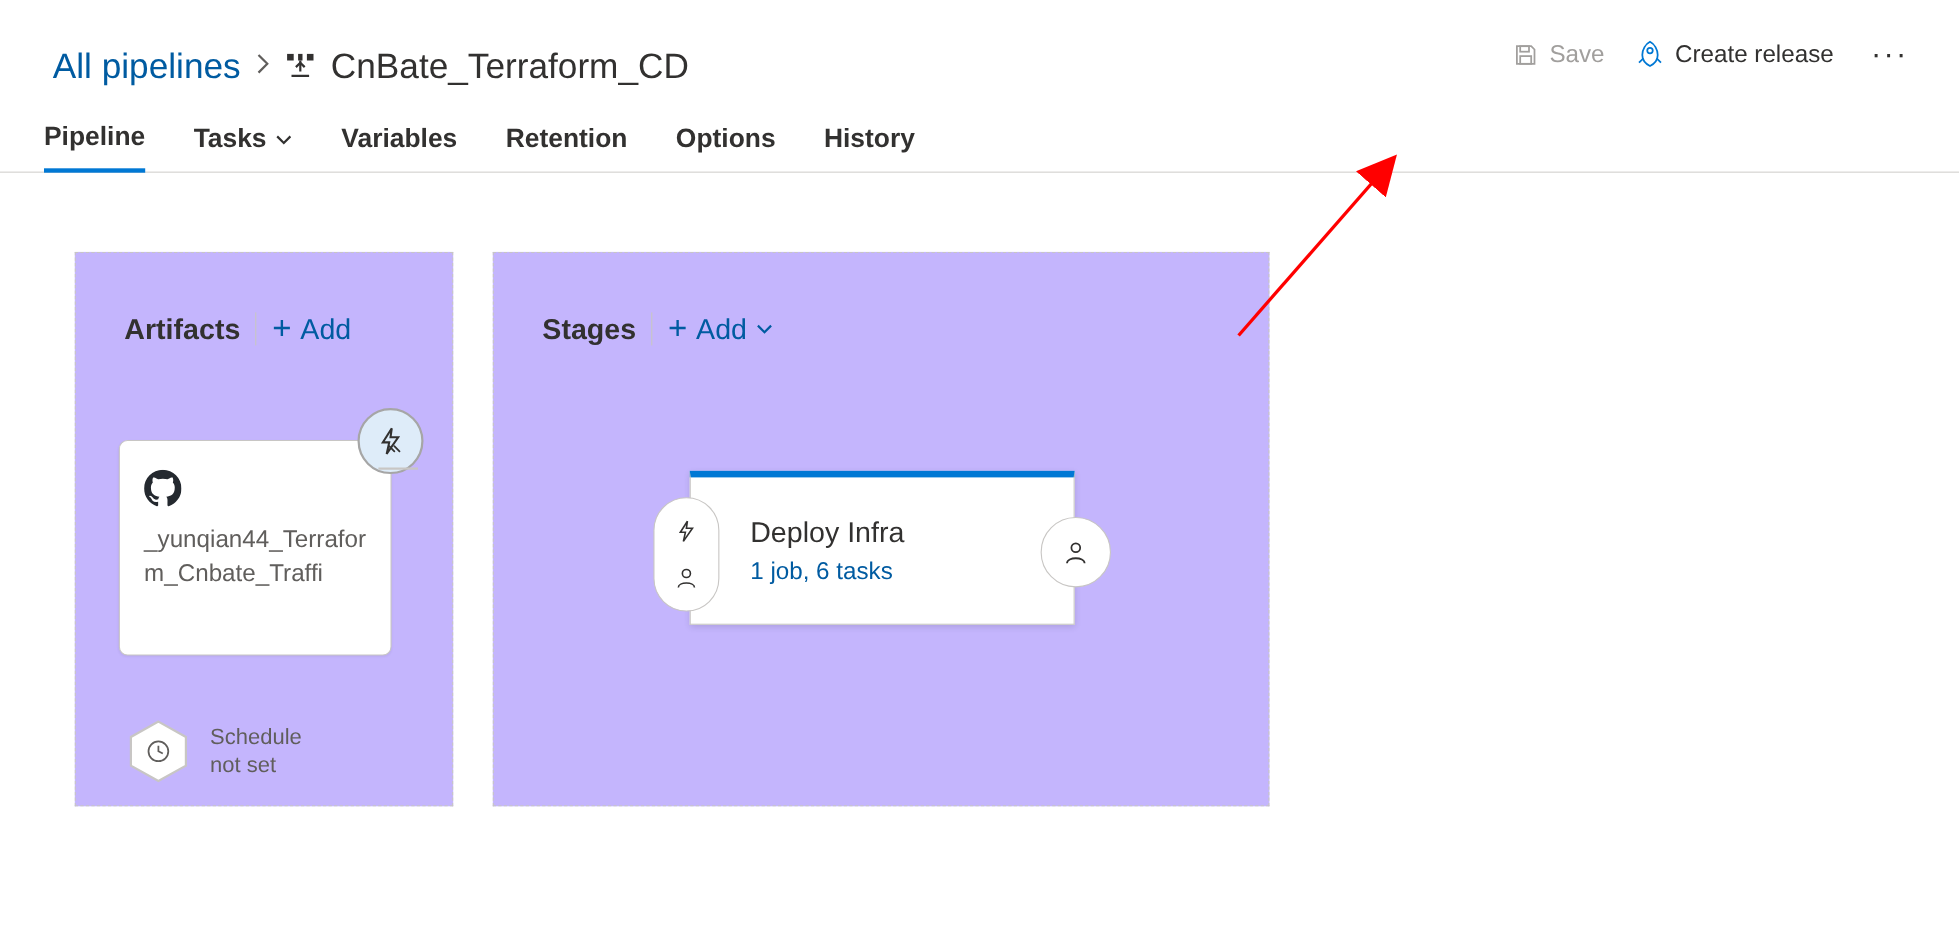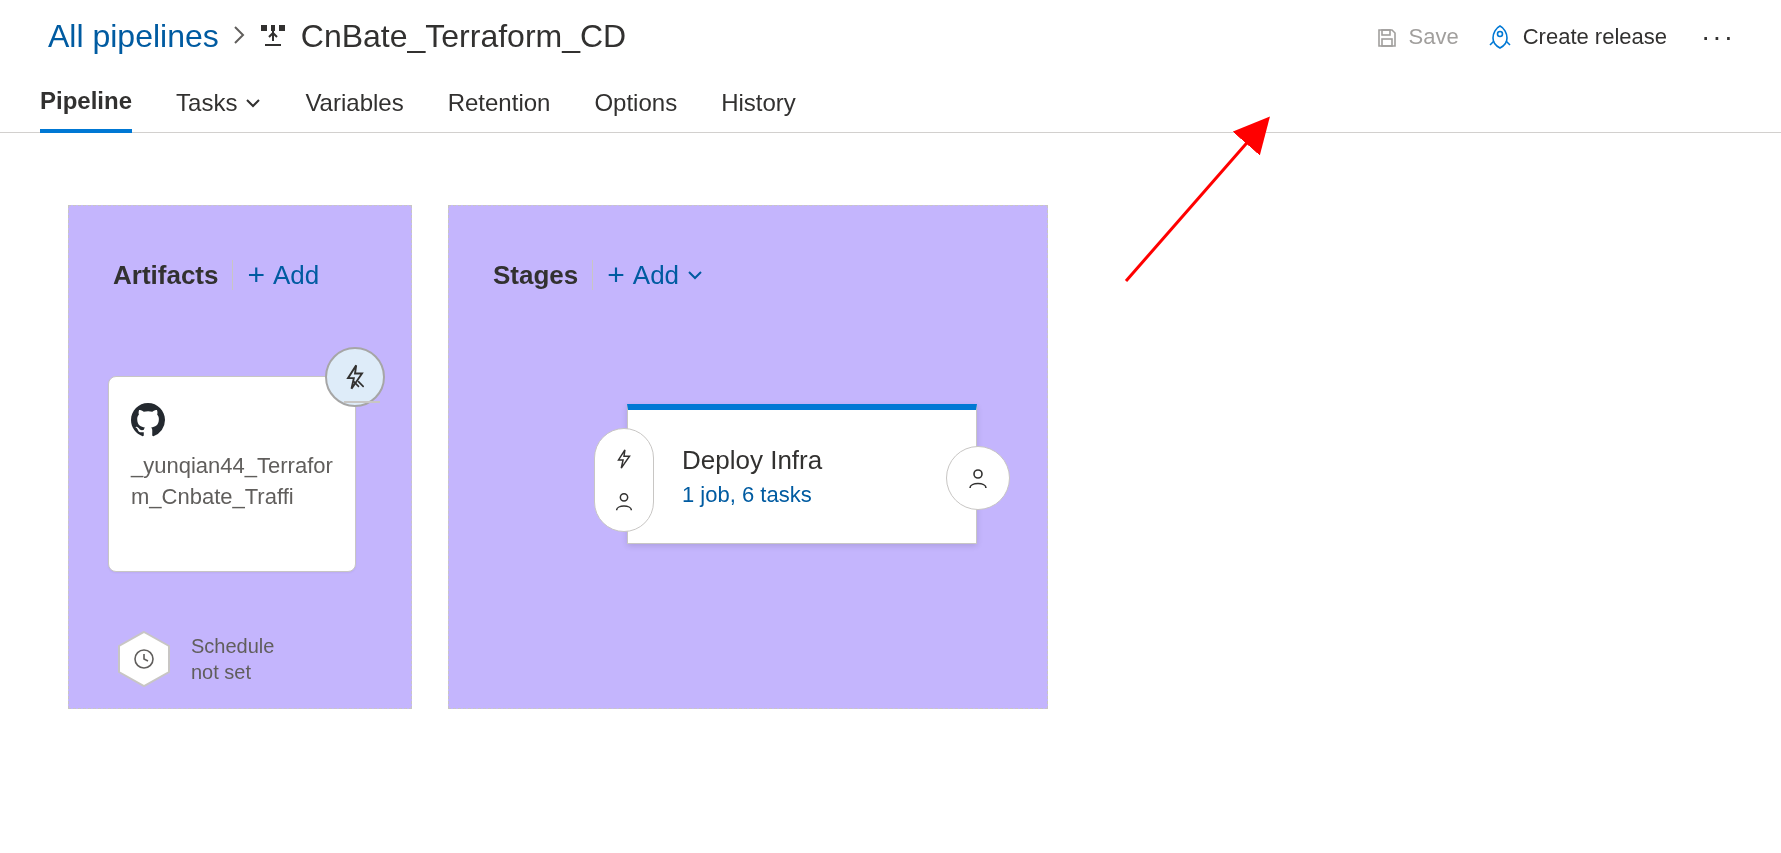--- a/index.html
+++ b/index.html
@@ -13,20 +13,21 @@
     .header {
       display: flex;
       align-items: center;
       justify-content: space-between;
       padding: 18px 40px 0 48px;
     }
     .breadcrumb-row {
       display: flex;
       align-items: center;
       gap: 14px;
+      margin-top: 24px;
     }
     .breadcrumb-link {
       color: #005ba1;
       font-size: 32px;
       font-weight: 400;
       cursor: pointer;
     }
     .breadcrumb-sep {
       color: #605e5c;
       font-size: 24px;
@@ -71,41 +72,42 @@
       border-bottom: 1px solid #d2d0ce;
     }
     .tab {
       font-size: 24px;
       color: #323130;
       padding-bottom: 14px;
       cursor: pointer;
       display: flex;
       align-items: center;
       gap: 8px;
+      font-weight: bold;
     }
     .tab.active {
       font-weight: 600;
       border-bottom: 4px solid #0078d4;
       margin-bottom: -1px;
     }
 
     .canvas {
       display: flex;
       gap: 36px;
       padding: 72px 0 0 68px;
       position: relative;
     }
 
     .panel {
       border: 1.5px dashed #c8c6c4;
       background: #c4b5fd;
       position: relative;
     }
     .panel.artifacts { width: 344px; height: 504px; }
-    .panel.stages { width: 600px; height: 504px; }
+    .panel.stages { width: 706px; height: 504px; }
 
     .panel-header {
       display: flex;
       align-items: center;
       gap: 14px;
       padding: 52px 0 0 44px;
     }
     .panel-title {
       font-size: 26px;
       font-weight: 600;

